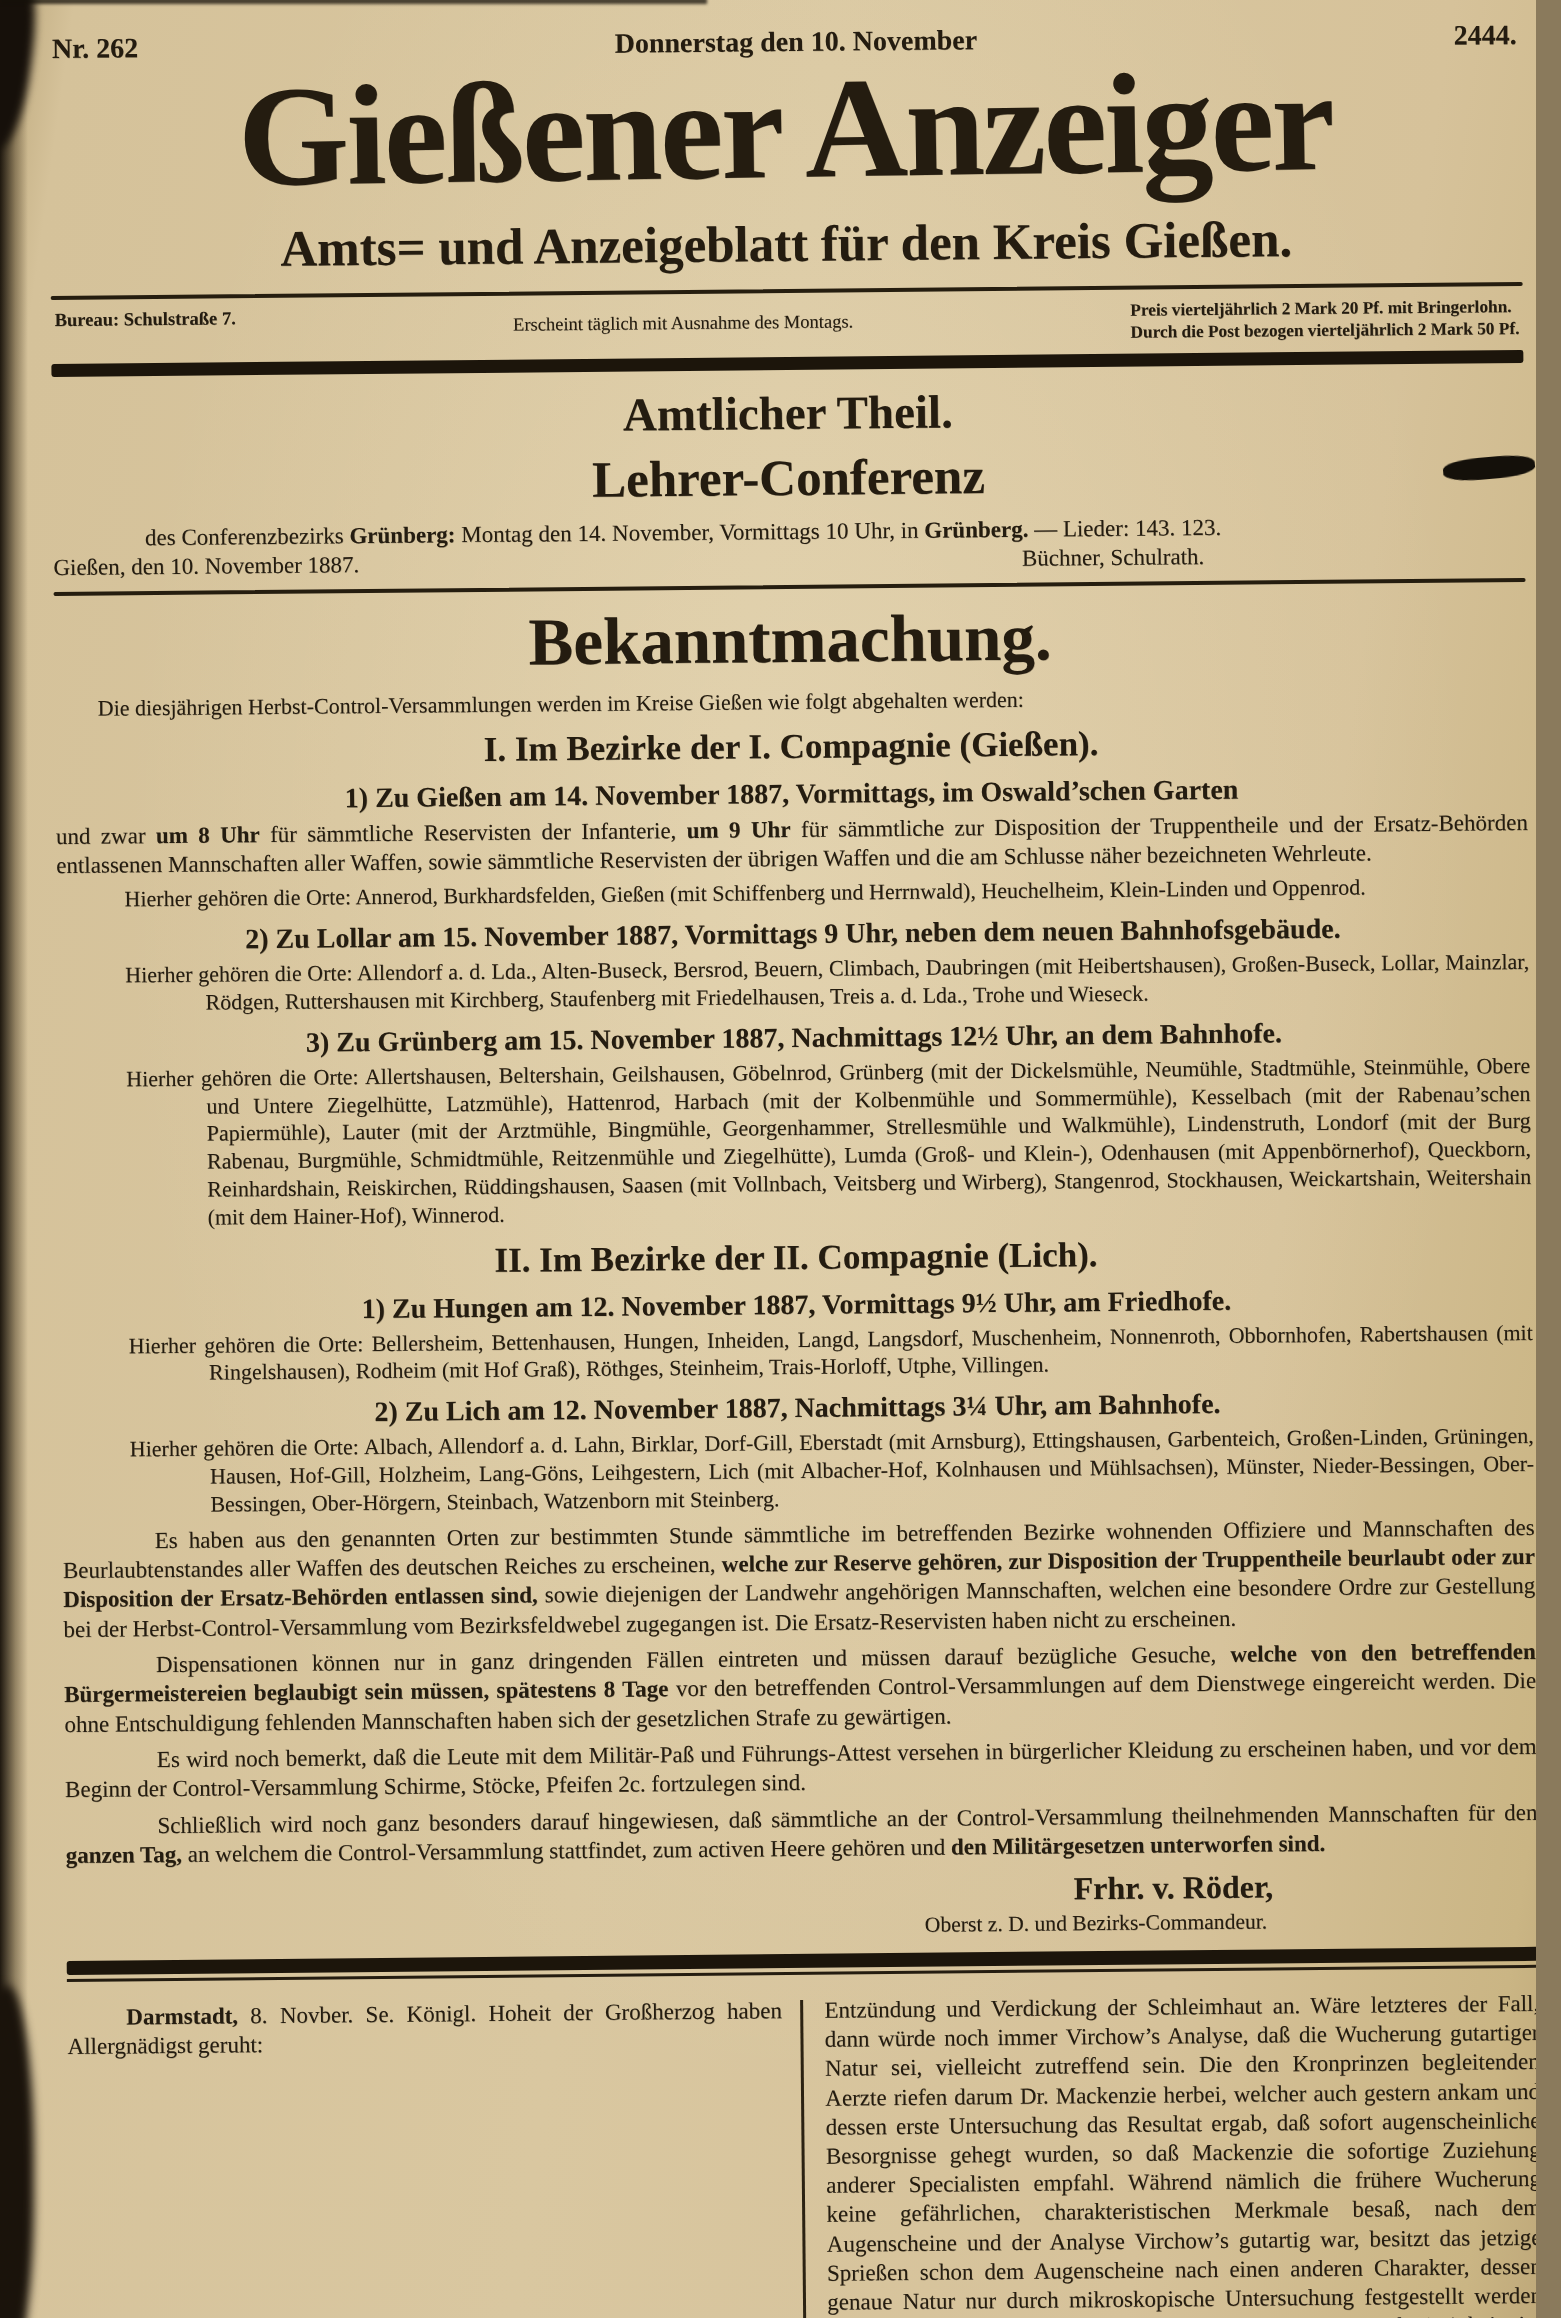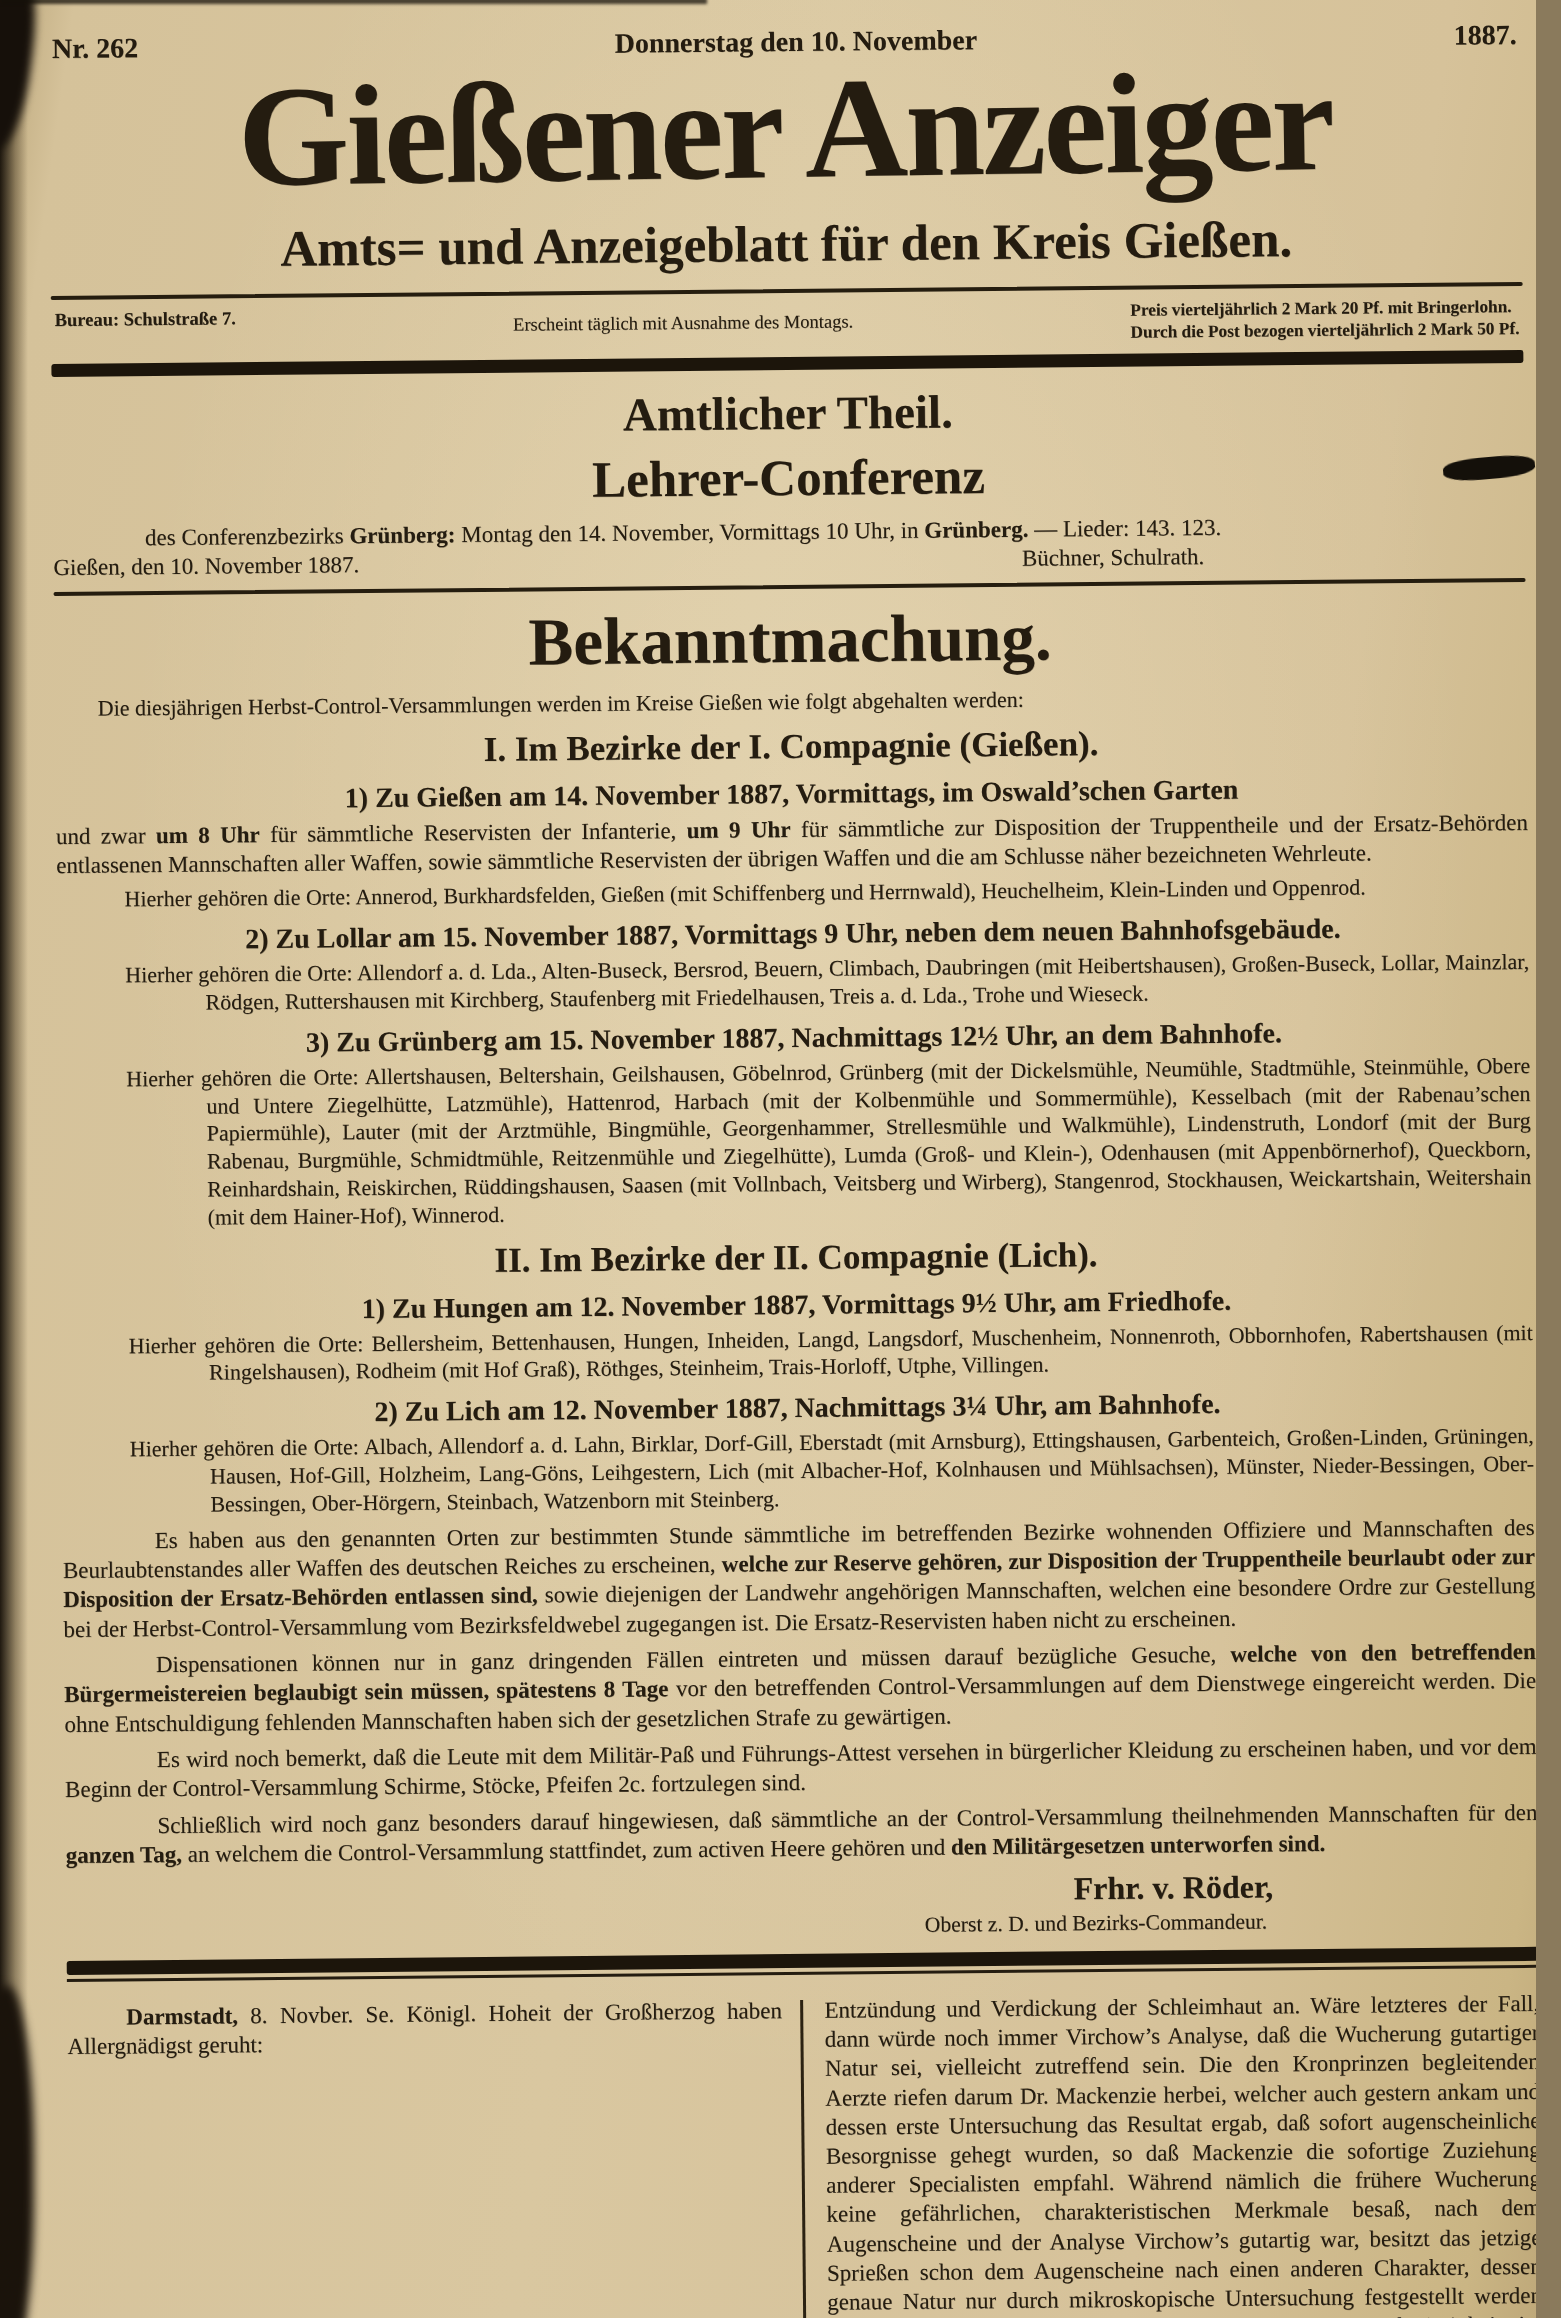--- a/index.html
+++ b/index.html
@@ -67,21 +67,21 @@
   <div class="corner-tl"></div>
   <div class="corner-bl"></div>
   <div class="edge-top"></div>
   <div class="blob-artifact"></div>
 
   <div class="content">
 
     <div class="issue-row">
       <span>Nr. 262</span>
       <span>Donnerstag den 10. November</span>
-      <span>1887.</span>
+      <span>2444.</span>
     </div>
     <h1 class="masthead">Gießener Anzeiger</h1>
     <h2 class="subtitle">Amts= und Anzeigeblatt für den Kreis Gießen.</h2>
     <div class="rule-thin"></div>
     <div class="info-row">
       <span class="bureau">Bureau: Schulstraße 7.</span>
       <span class="appears">Erscheint täglich mit Ausnahme des Montags.</span>
       <span class="price">
         <span>Preis vierteljährlich 2 Mark 20 Pf. mit Bringerlohn.</span><br>
         <span>Durch die Post bezogen vierteljährlich 2 Mark 50 Pf.</span>

